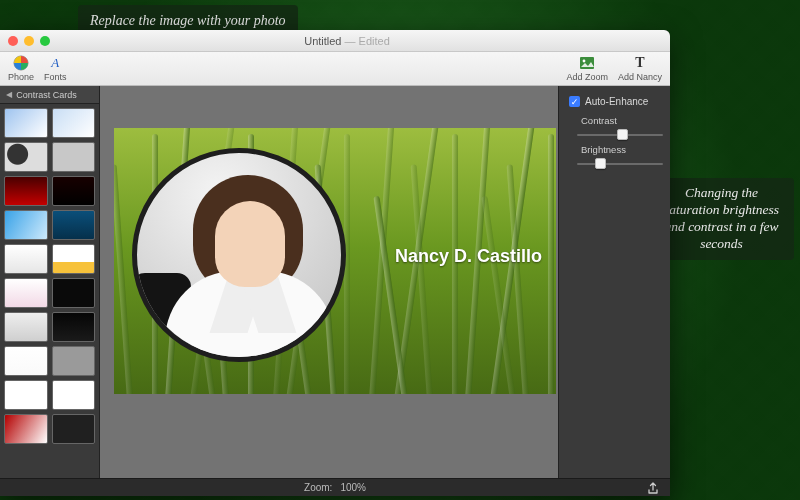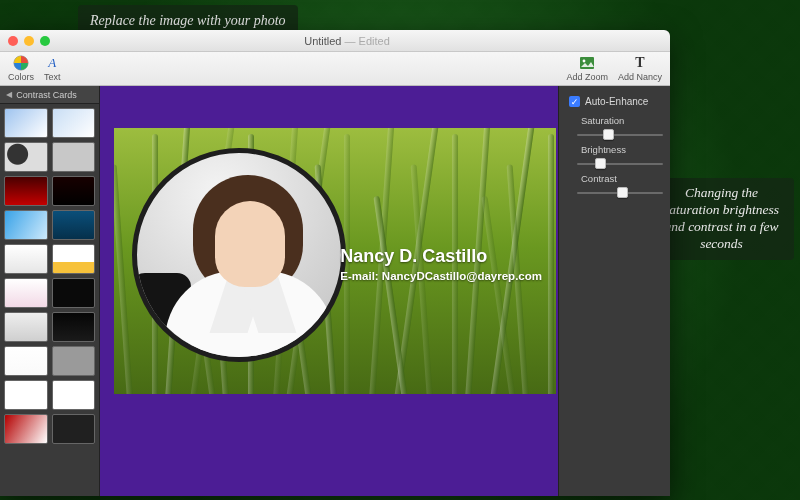--- a/index.html
+++ b/index.html
@@ -78,21 +78,21 @@
   .thumbs {
     flex:1; overflow:hidden;
     display:grid; grid-template-columns: 1fr 1fr;
     grid-auto-rows: 30px;
     gap:4px; padding:4px;
   }
   .thumb {
     background:#555; border:1px solid #666; border-radius:2px;
     overflow:hidden;
   }
-  .canvas-wrap { flex:1; position:relative; background:#4c1d95; }
+  .canvas-wrap { flex:1; position:relative; background:#737373; }
   .canvas {
     position:absolute; left:14px; top:42px;
     width: 442px; height: 266px;
     background: linear-gradient(180deg,#9dbd3f 0%, #6a9820 45%, #476a14 100%);
     overflow:hidden;
   }
   
   .blade {
     position:absolute; bottom:-20px;
     width:6px; height:300px;
@@ -241,25 +241,25 @@
     <div class="tbitem">
       <div class="tbicon">
         <svg width="16" height="16" viewBox="0 0 16 16">
           <circle cx="8" cy="8" r="7" fill="none" stroke="#888" stroke-width="1"></circle>
           <path d="M8 1 A7 7 0 0 1 15 8 L8 8 Z" fill="#e74c3c"></path>
           <path d="M15 8 A7 7 0 0 1 8 15 L8 8 Z" fill="#27ae60"></path>
           <path d="M8 15 A7 7 0 0 1 1 8 L8 8 Z" fill="#2980d9"></path>
           <path d="M1 8 A7 7 0 0 1 8 1 L8 8 Z" fill="#f1c40f"></path>
         </svg>
       </div>
-      <span>Colors</span>
+      <span>Phone</span>
     </div>
     <div class="tbitem">
       <div class="tbicon" style="font:italic 13px Georgia;color:#2460c4;">A</div>
-      <span>Text</span>
+      <span>Fonts</span>
     </div>
     <div class="spacer"></div>
     <div class="tbitem">
       <div class="tbicon">
         <svg width="16" height="16" viewBox="0 0 16 16">
           <rect x="1" y="2" width="14" height="12" rx="1" fill="#3c8d3c"></rect>
           <circle cx="5" cy="6" r="1.4" fill="#fff"></circle>
           <path d="M2 12 L6 8 L9 11 L12 7 L15 12 Z" fill="#fff" opacity="0.85"></path>
         </svg>
       </div>
@@ -331,49 +331,50 @@
         <div class="portrait-ring">
           <div class="chair"></div>
           <div class="hair"></div>
           <div class="body"></div>
           <div class="collarL"></div>
           <div class="collarR"></div>
           <div class="face"></div>
         </div>
         <div class="card-text">
           <div class="name">Nancy D. Castillo</div>
-          <div class="email">E-mail: NancyDCastillo@dayrep.com</div>
         </div>
       </div>
     </div>
 
     <div class="props">
       <div class="chkrow">
         <div class="chkbox">✓</div>
         <span>Auto-Enhance</span>
       </div>
       <div id="sliders">
           <div class="slider-row">
-            <div class="slider-label">Saturation</div>
+            <div class="slider-label">Contrast</div>
             <div class="slider">
               <div class="track"></div>
-              <div class="knob" style="left: 26px;"></div>
+              <div class="knob" style="left: 40px;"></div>
             </div>
           </div>
           <div class="slider-row">
             <div class="slider-label">Brightness</div>
             <div class="slider">
               <div class="track"></div>
               <div class="knob" style="left: 18px;"></div>
             </div>
           </div>
-          <div class="slider-row">
-            <div class="slider-label">Contrast</div>
-            <div class="slider">
-              <div class="track"></div>
-              <div class="knob" style="left: 40px;"></div>
-            </div>
-          </div>
         </div>
     </div>
   </div>
 
+  <div class="statusbar">
+    <span>Zoom:</span>
+    <span>100%</span>
+    <span class="share">
+      <svg width="14" height="14" viewBox="0 0 14 14">
+          <path d="M3 9v3h8V9M7 2v7M4.5 4.5 7 2l2.5 2.5" fill="none" stroke="#ccc" stroke-width="1.3" stroke-linecap="round" stroke-linejoin="round"></path>
+        </svg>
+    </span>
+  </div>
 </div>
 
 </body></html>

